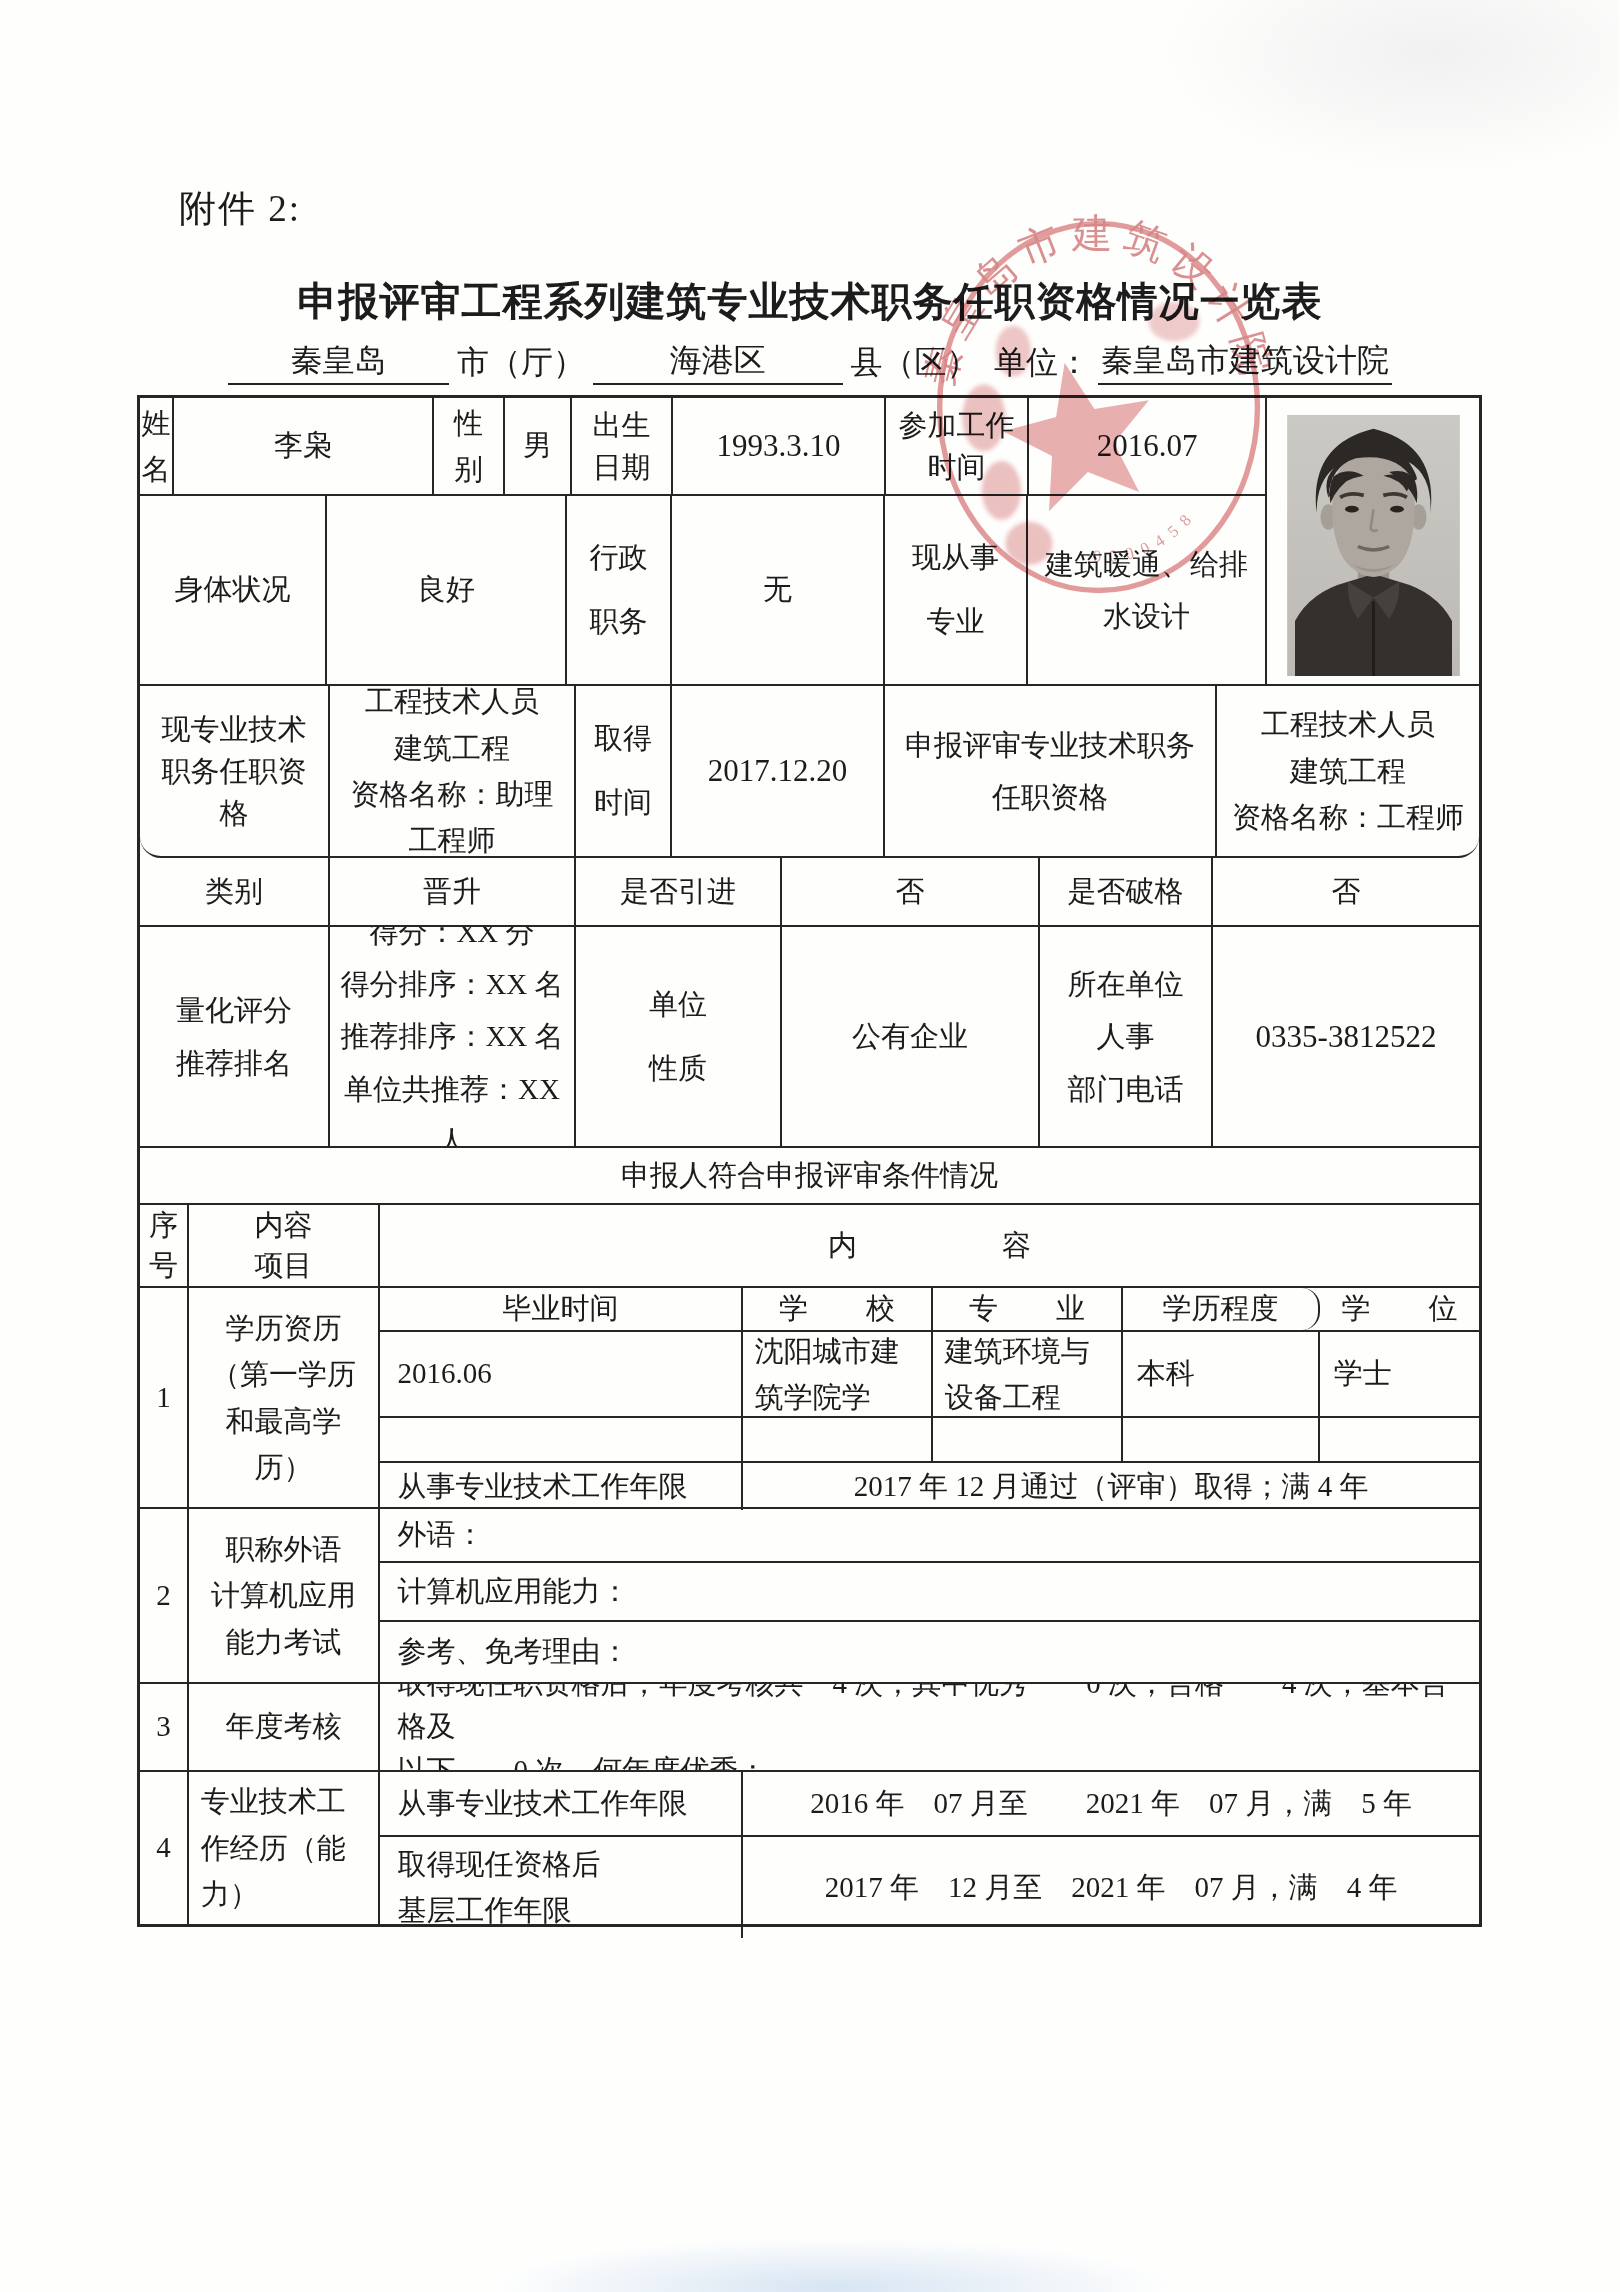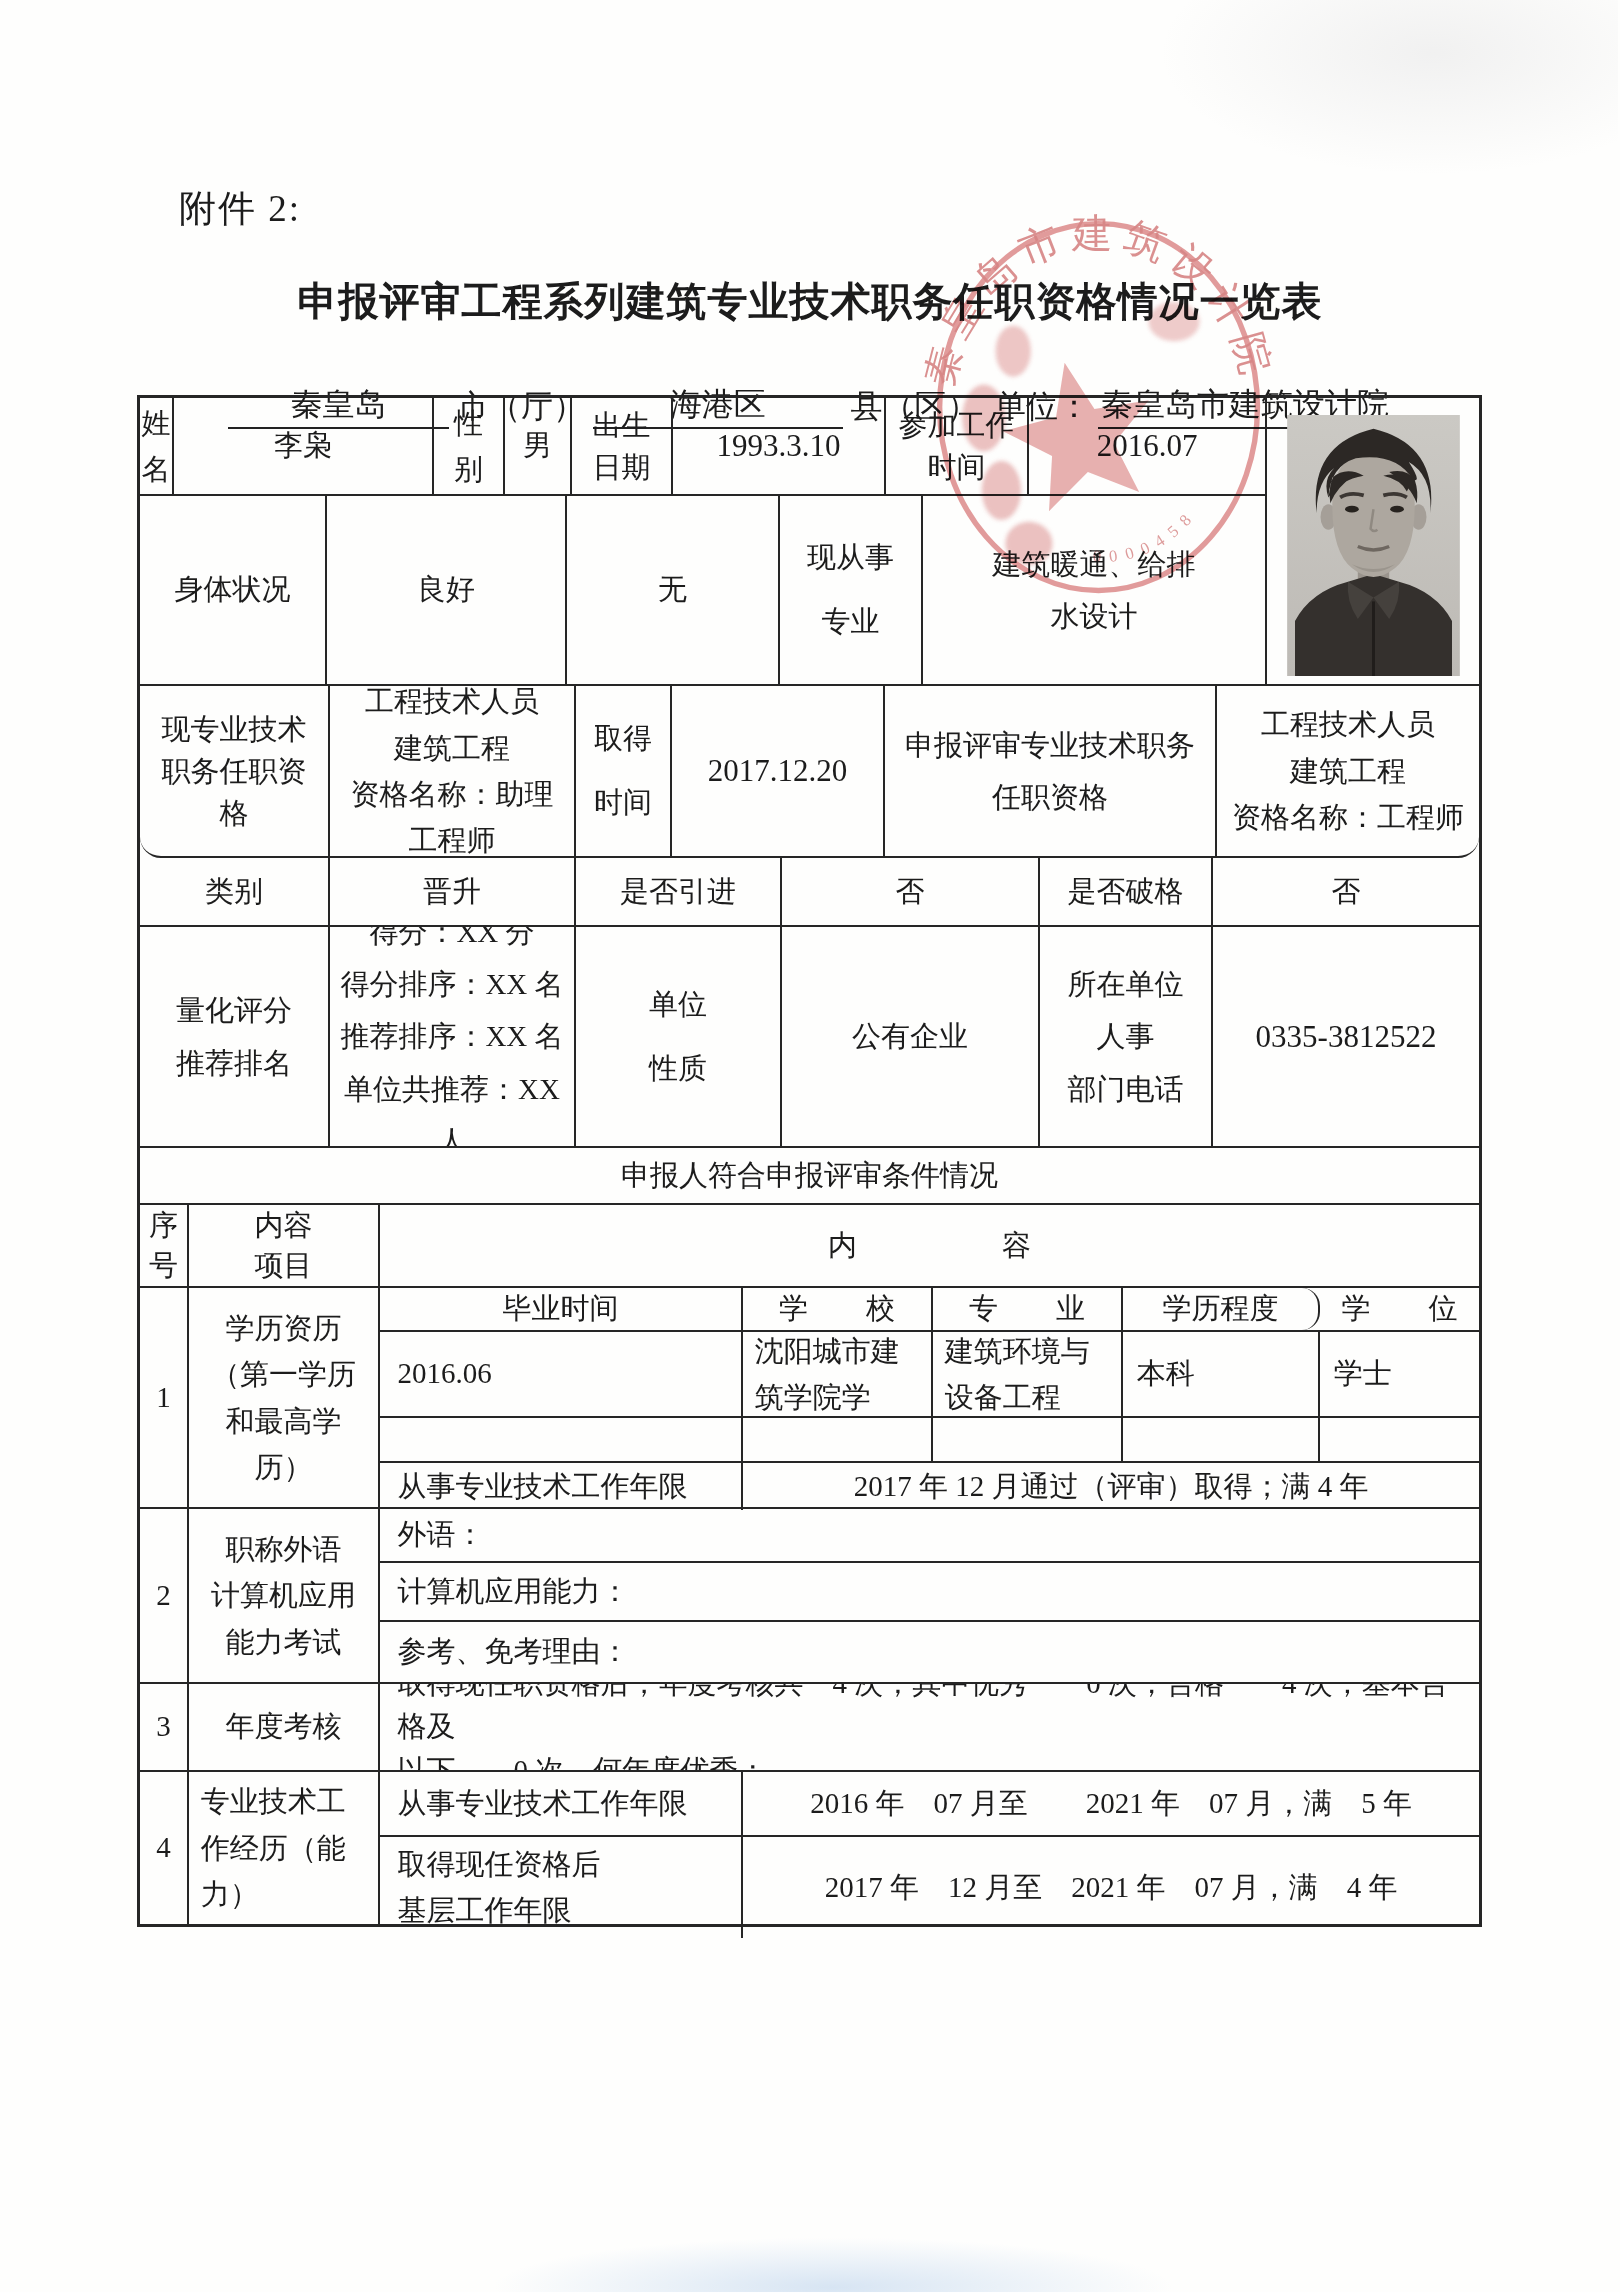--- a/index.html
+++ b/index.html
@@ -4,21 +4,21 @@
 <style>
   html,body{margin:0;padding:0;background:#ffffff;}
   .page{
     position:relative;width:1620px;height:2293px;background:#fefefd;overflow:hidden;
     font-family:"Liberation Serif","DejaVu Serif",serif;color:#1c1c1c;
   }
   .attachment{position:absolute;left:179px;top:184px;font-size:37px;letter-spacing:2px;}
   .doc-title{position:absolute;left:0;top:274px;width:100%;text-align:center;font-size:40px;letter-spacing:1px;font-weight:600;}
   .head-line{position:absolute;left:0;top:339px;width:100%;display:flex;justify-content:center;align-items:flex-end;font-size:32px;}
   .head-line .seg{padding:0 7.8px;}
-  .uline{border-bottom:2.9px solid #222;text-align:center;margin-top:44px;}
+  .uline{border-bottom:2.9px solid #222;text-align:center;}
   .u-city{min-width:221px;}
   .u-district{min-width:250px;}
   .u-unit{min-width:294px;}
 
   .form{
     position:absolute;left:137px;top:395px;width:1345px;box-sizing:border-box;
     border:3.4px solid #262626;font-size:29px;
   }
   .t-row{display:flex;border-bottom:2.5px solid #262626;box-sizing:border-box;}
   .t-row:last-child{border-bottom:none;}
@@ -79,20 +79,22 @@
           <div class="c lh145" style="width:101px;">出生
 日期</div>
           <div class="c" style="width:213px;font-size:31px;">1993.3.10</div>
           <div class="c lh145" style="width:143px;">参加工作
 时间</div>
           <div class="c last" style="font-size:31px;">2016.07</div>
         </div>
         <div class="t-row" style="flex:1;border-bottom:none;">
           <div class="c" style="width:187px;">身体状况</div>
           <div class="c" style="width:240px;">良好</div>
+          <div class="c lh22" style="width:105px;">行政
+职务</div>
           <div class="c" style="width:213px;">无</div>
           <div class="c lh22" style="width:143px;">现从事
 专业</div>
           <div class="c last lh18">建筑暖通、给排
 水设计</div>
         </div>
       </div>
       <div class="photo-cell">
         <svg class="photo-frame" viewBox="0 0 176 266">
           <defs>

